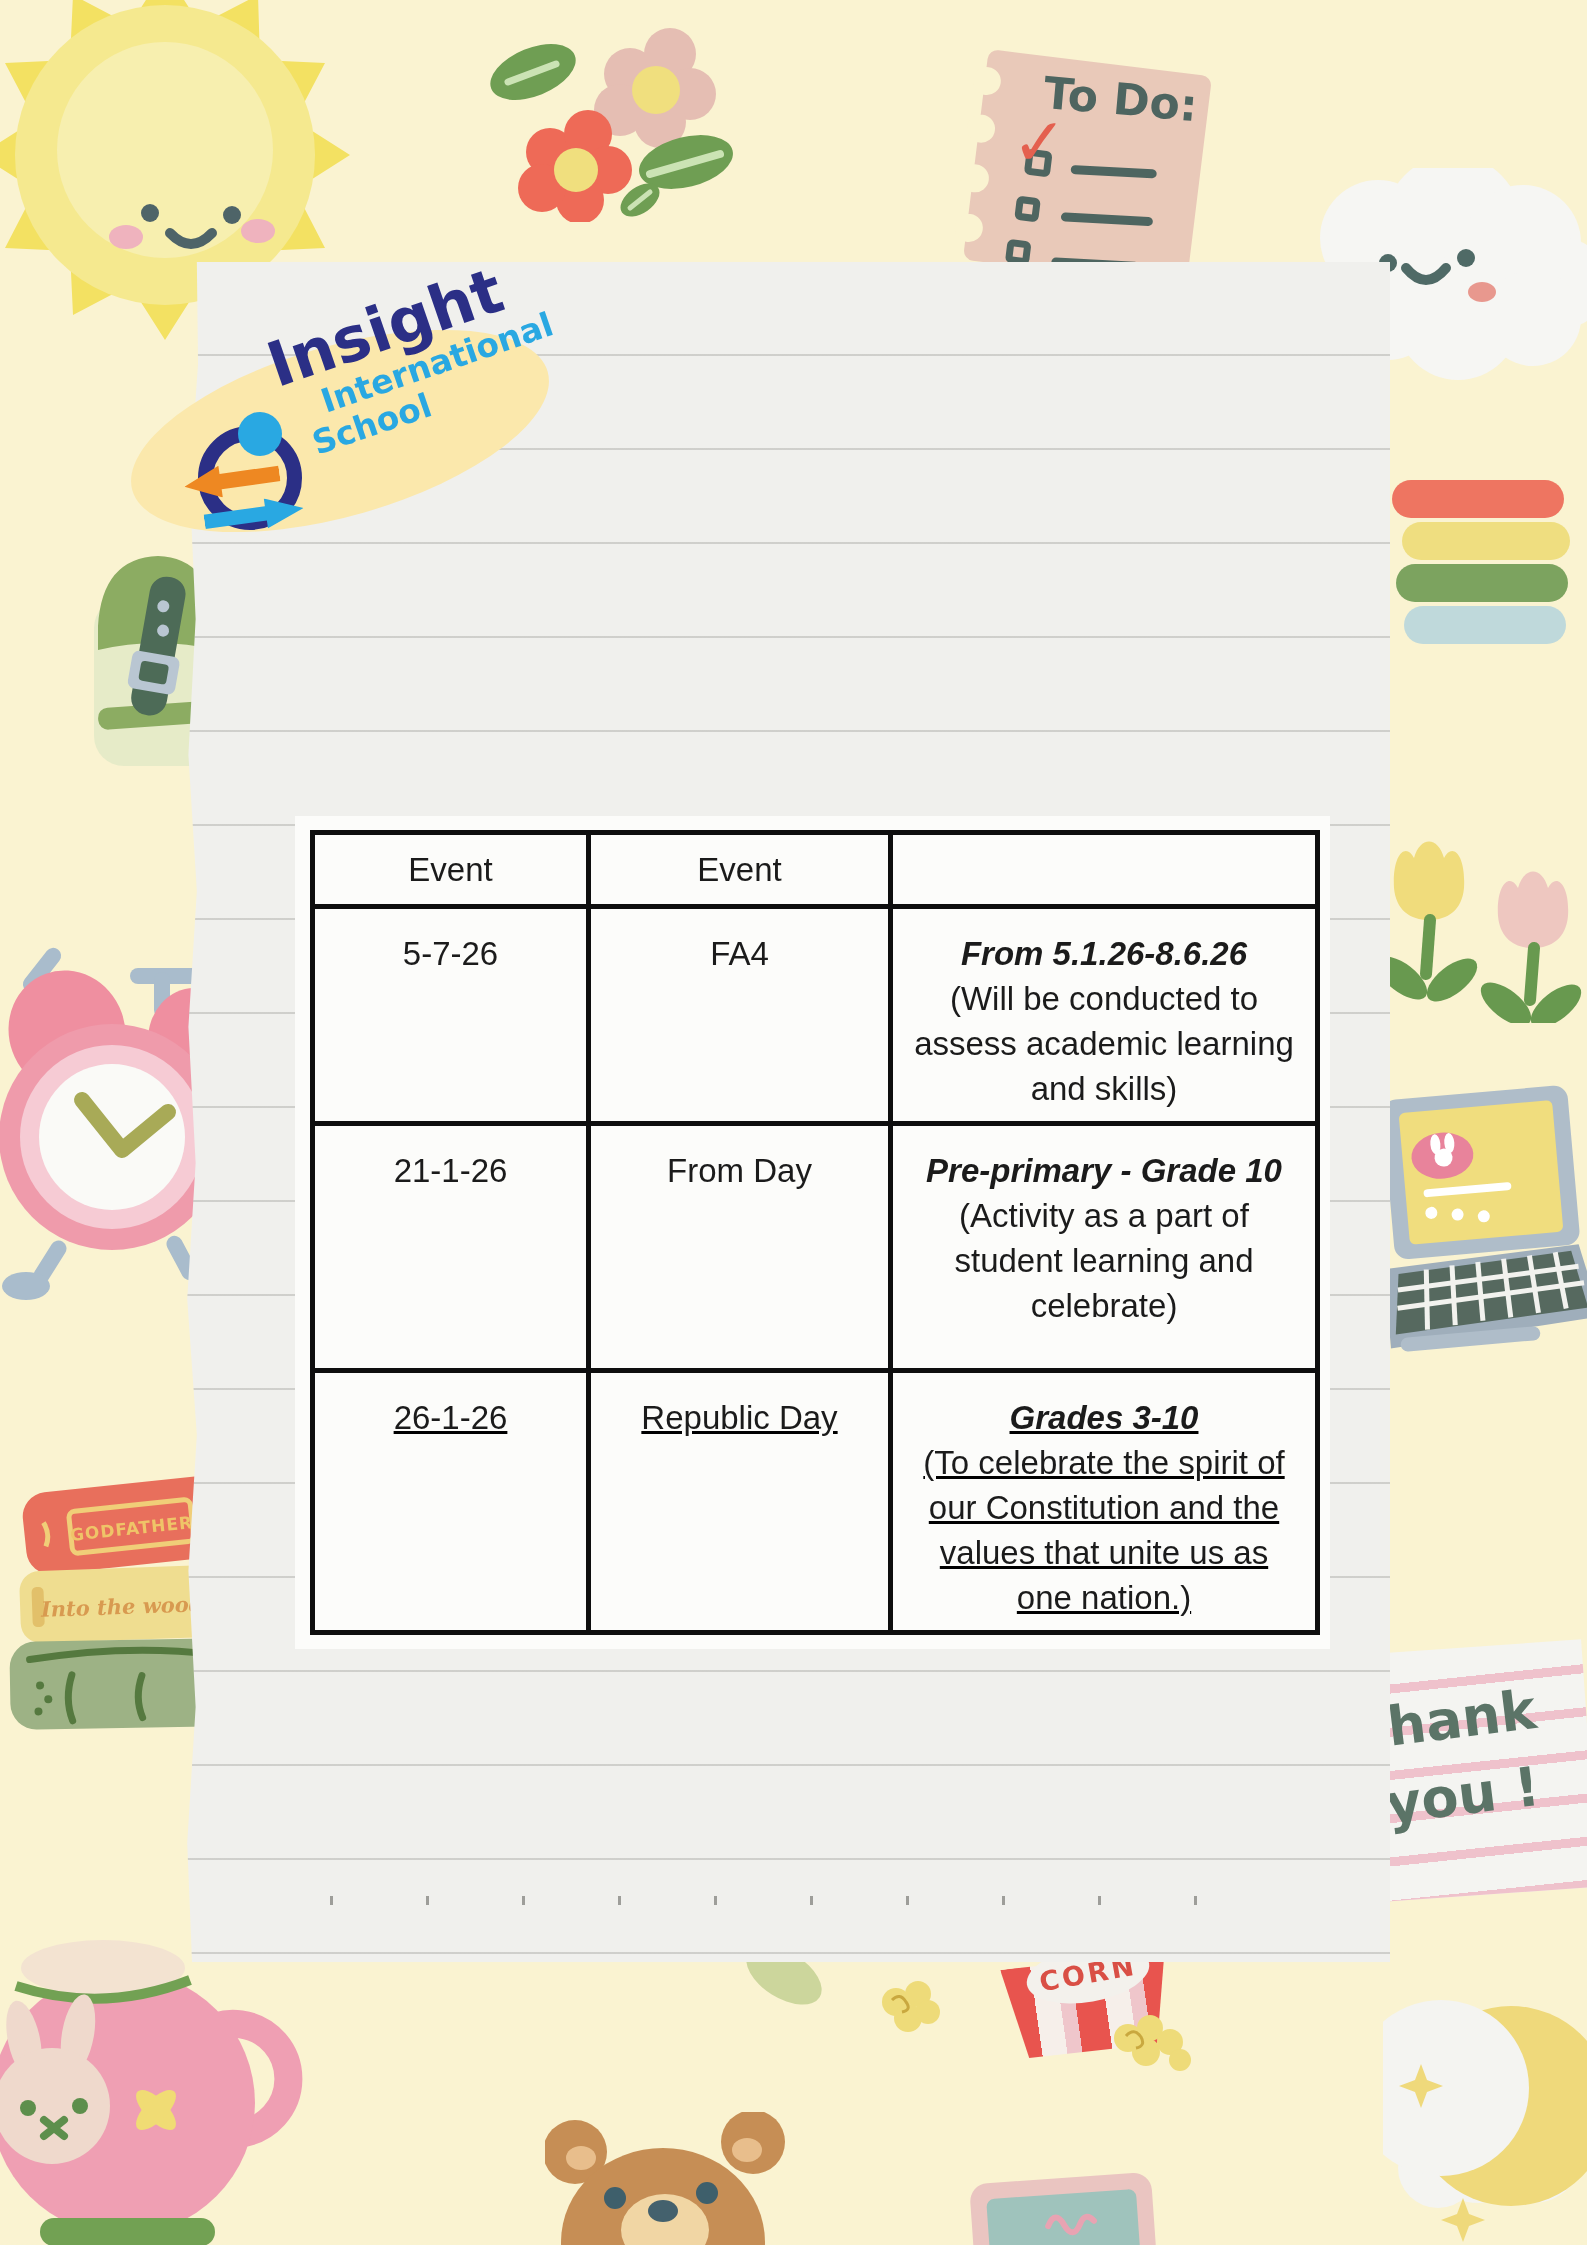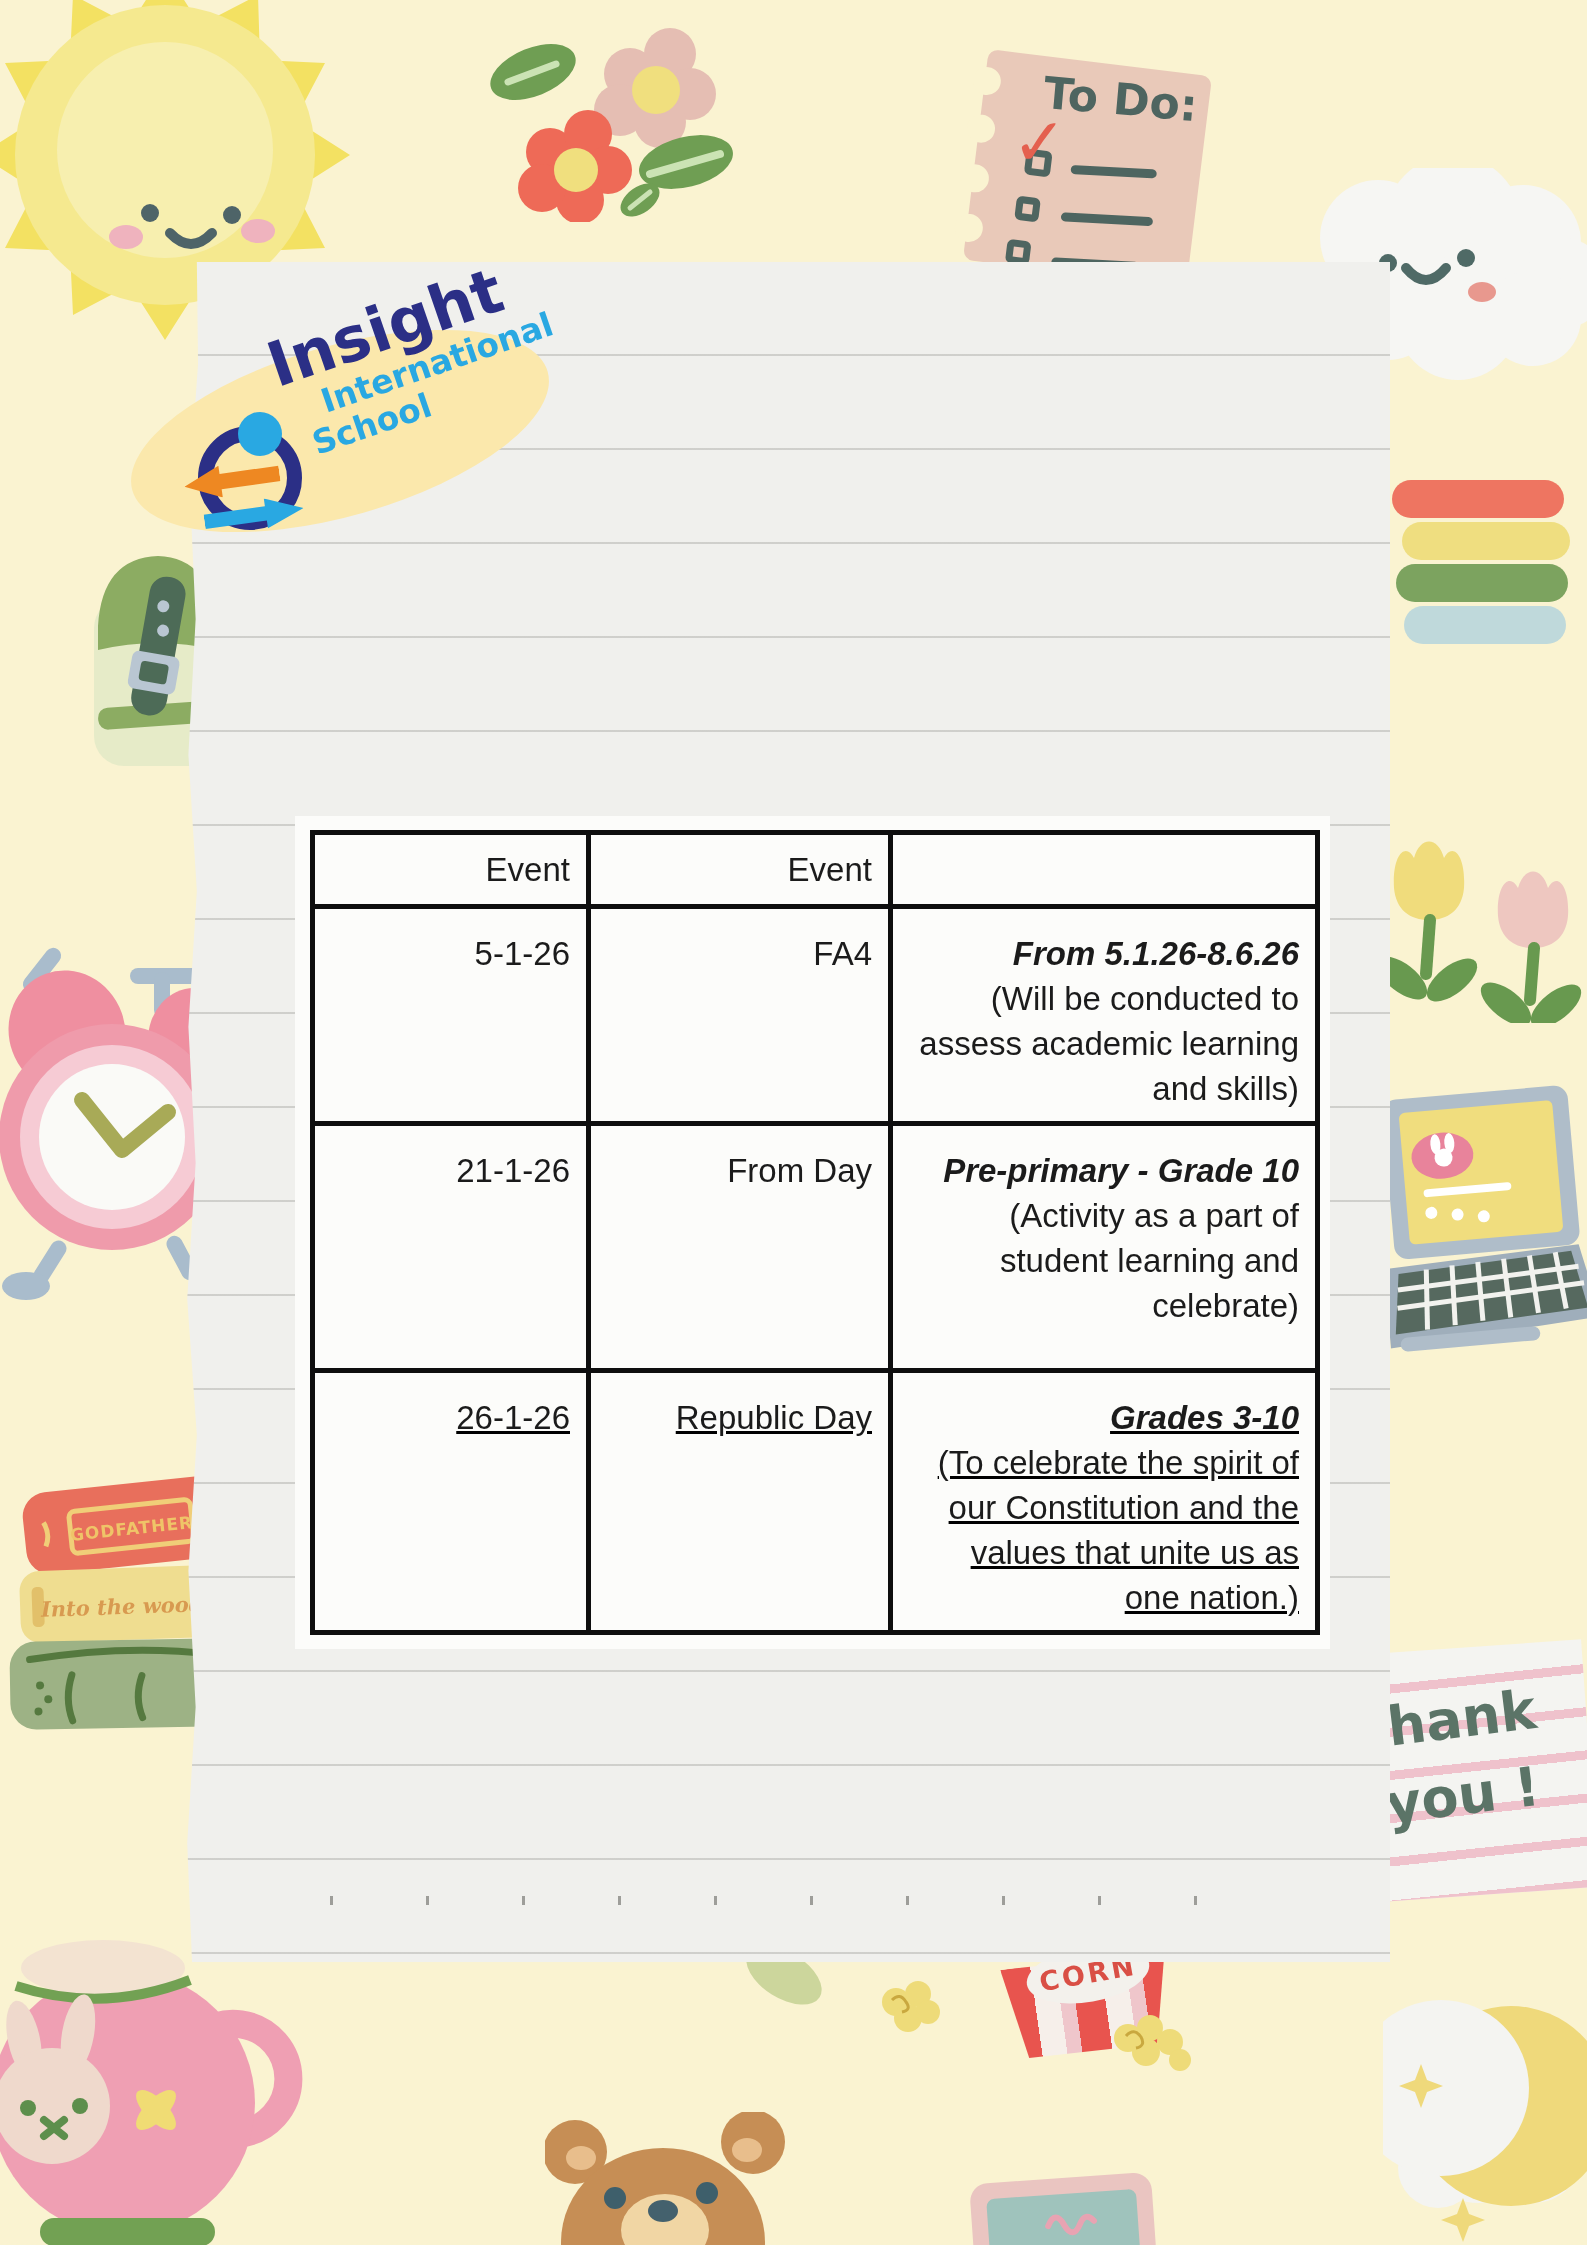--- a/index.html
+++ b/index.html
@@ -46,21 +46,21 @@
 
   
   .title { left:300px; top:672px; width:1100px; z-index:4; text-align:center;
     font-family:"DejaVu Serif", serif; font-weight:bold; font-style:italic; color:#141414; }
   .title-l1 { font-size:57px; letter-spacing:1px; }
   .title-l2 { font-size:55px; margin-top:10px; }
 
   
   .table-wrap { left:295px; top:816px; width:1035px; z-index:4; background:#FCFCFA; padding:14px 15px; }
   table { border-collapse:collapse; width:1005px; table-layout:fixed; background:#FCFCFA; }
-  th,td { border:5px solid #0E0E0E; font-size:33px; color:#1B1B1B; text-align:right;
+  th,td { border:5px solid #0E0E0E; font-size:33px; color:#1B1B1B; text-align:center;
     vertical-align:top; padding:22px 16px 10px; line-height:45px; font-weight:normal; }
   th { vertical-align:middle; padding:0 16px; height:74px; }
   .lead { font-weight:bold; font-style:italic; }
 
   
   .sticker { z-index:1; }
   .over { z-index:1; }
 
   .todo-note { left:975px; top:62px; width:225px; height:212px; background:#E9C9B9;
     border-radius:10px; transform:rotate(7deg); }
@@ -394,21 +394,21 @@
         <col style="width:302px">
         <col style="width:427px">
       </colgroup>
     <tbody>
         <tr>
       <th>Event</th>
       <th>Event</th>
       <th></th>
     </tr>
     <tr style="height:203px;">
-      <td>5-1-26</td>
+      <td>5-7-26</td>
       <td>FA4</td>
       <td>
         <div class="lead">From 5.1.26-8.6.26</div>
         <div>(Will be conducted to assess academic learning and skills)</div>
       </td>
     </tr>
     <tr style="height:247px;">
       <td>21-1-26</td>
       <td>From Day</td>
       <td>

